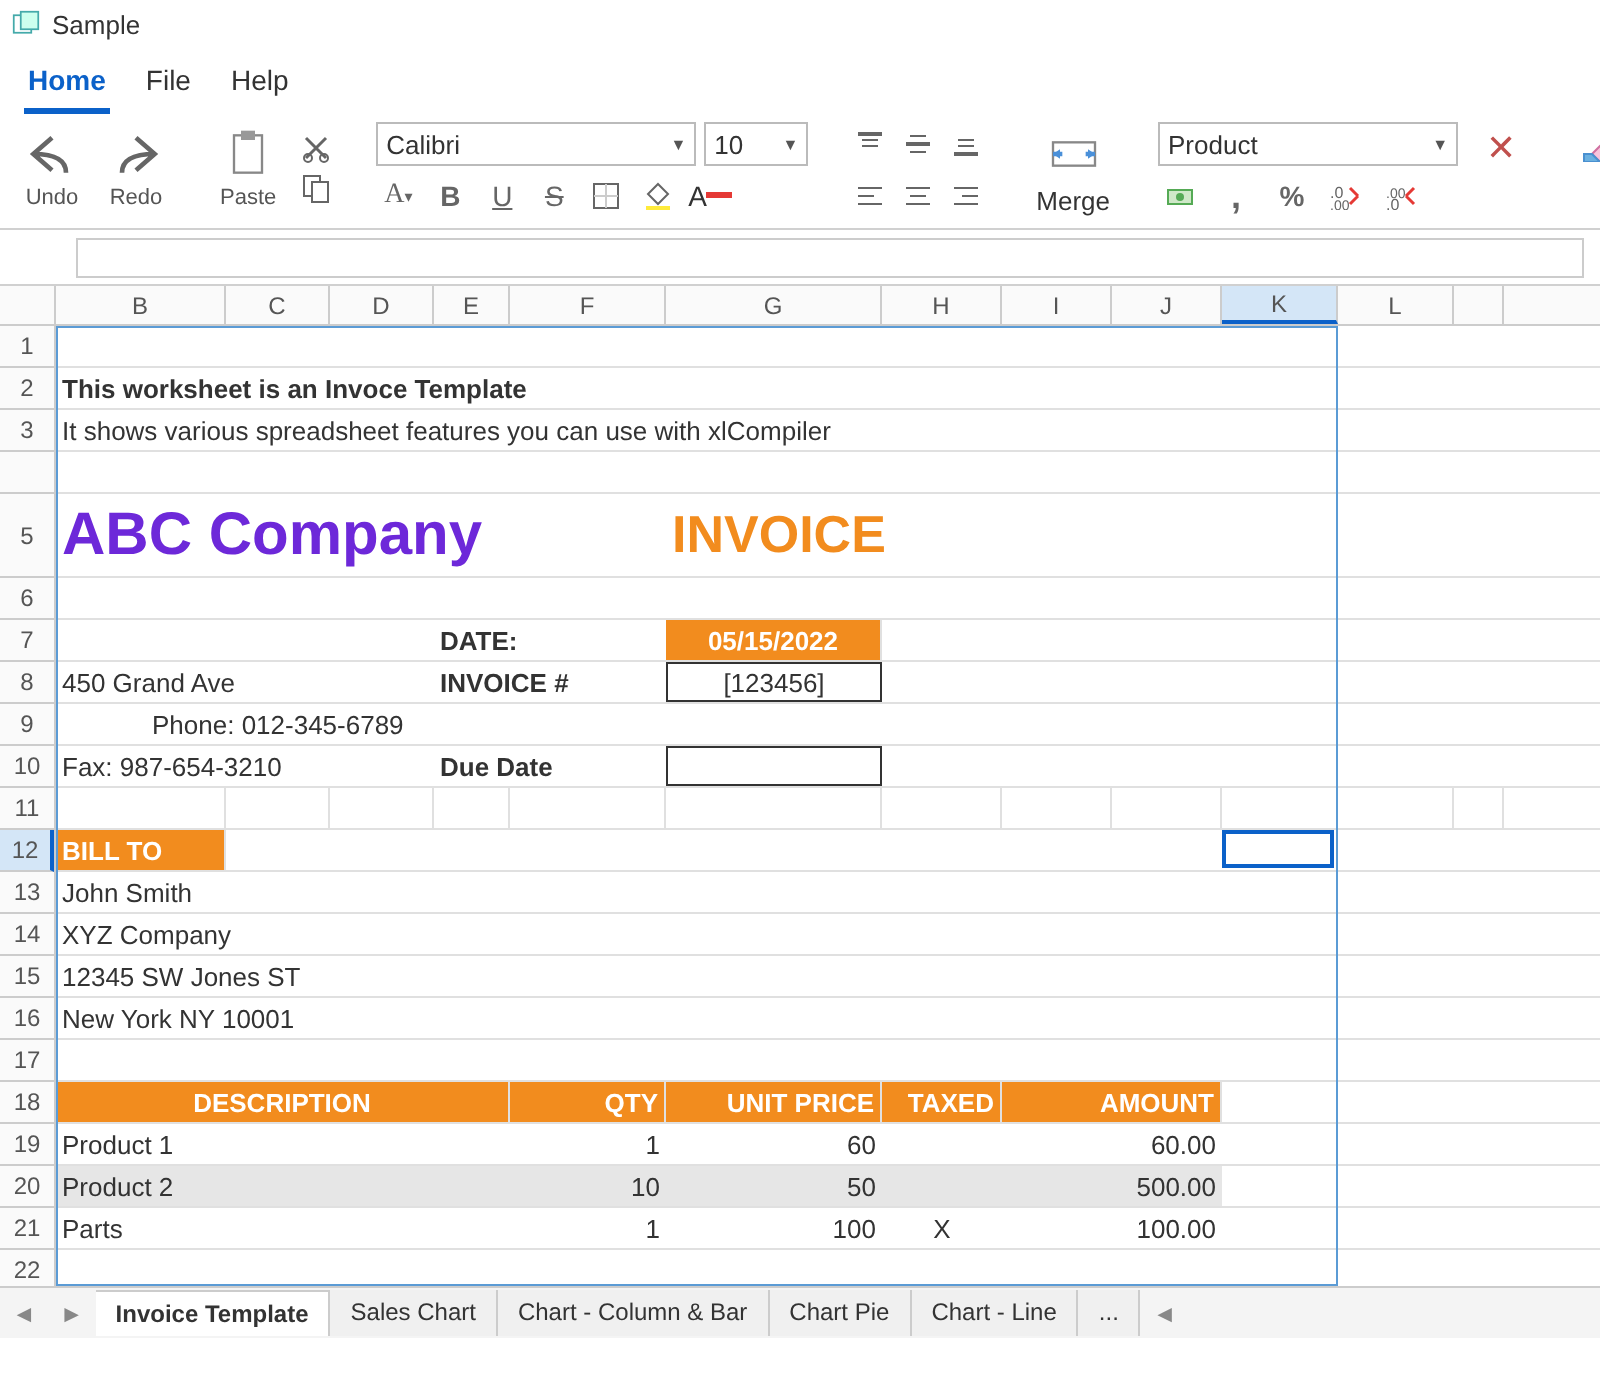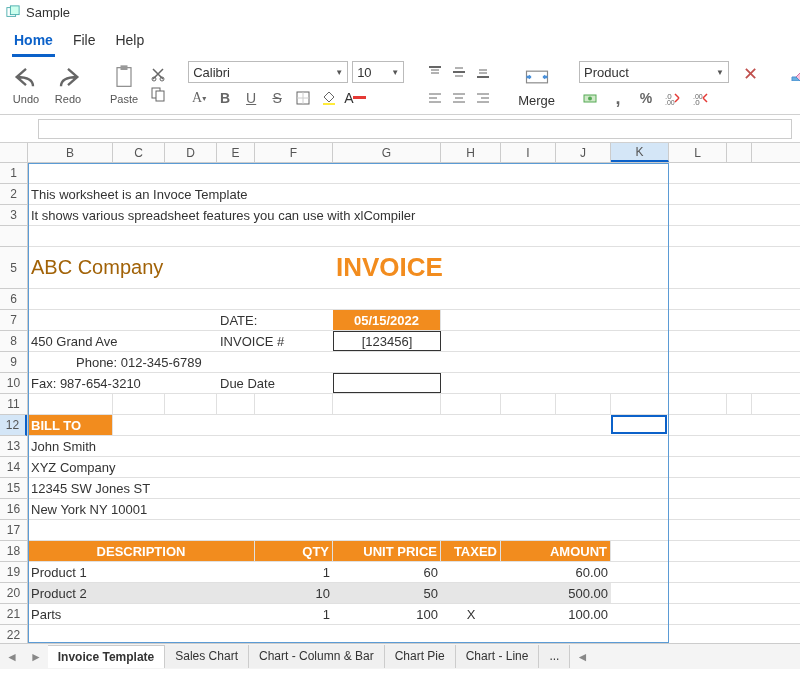--- a/index.html
+++ b/index.html
@@ -39,23 +39,23 @@
 .gridbody { display: flex; }
 .rowhdrs { width: 28px; background: #fafafa; border-right: 1px solid #ccc; }
 .rowhdrs .rh { height: 21px; border-bottom: 1px solid #ccc; font-size: 12px; color: #555; text-align: center; line-height: 21px; }
 .rowhdrs .rh.tall { height: 42px; line-height: 42px; }
 .rowhdrs .rh.sel { background: #d4e6f7; border-right: 2px solid #0b61c9; }
 .cells { position: relative; flex: 1; }
 .row { display: flex; height: 21px; border-bottom: 1px solid #e0e0e0; }
 .row.tall { height: 42px; }
 .cell { border-right: 1px solid #e0e0e0; padding: 1px 3px; font-size: 13px; overflow: hidden; white-space: nowrap; display: flex; align-items: center; }
 .cell.noborder { border-right: none; }
-.bold { font-weight: normal; }
+.bold { font-weight: bold; }
 .invoice-title { font-size: 26px; font-weight: bold; color: #f28c1e; }
-.company { font-size: 20px; font-weight: normal; color: #a16207; }
+.company { font-size: 30px; font-weight: bold; color: #6d28d9; }
 .orange-bg { background: #f28c1e; color: #fff; font-weight: bold; }
 .boxed { border: 1px solid #333; text-align: center; justify-content: center; }
 .hdr-row { background: #f28c1e; color: #fff; font-weight: bold; }
 .shade { background: #e6e6e6; }
 .right { justify-content: flex-end; }
 .center { justify-content: center; }
 .active-cell { position: absolute; border: 2px solid #0b61c9; pointer-events: none; }
 .content-outline { position: absolute; border: 1px solid #5b9bd5; pointer-events: none; }
 .tabs { display: flex; align-items: center; height: 26px; border-top: 1px solid #ccc; background: #f4f4f4; font-size: 12px; }
 .tabs .nav { padding: 0 6px; color: #888; cursor: pointer; }

